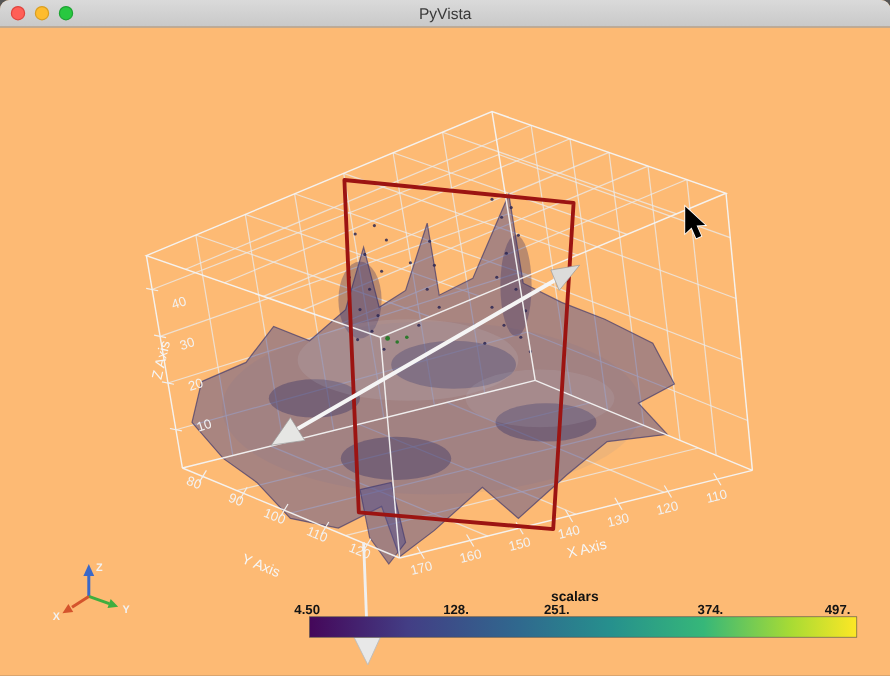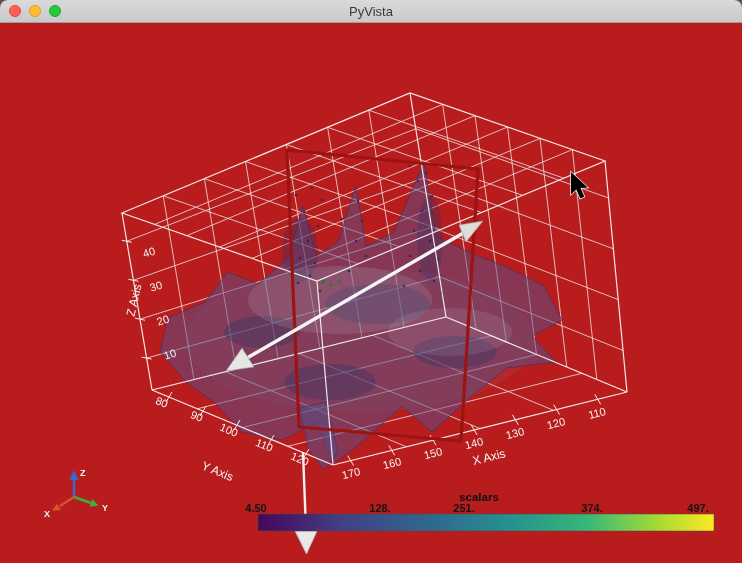--- a/index.html
+++ b/index.html
@@ -1,16 +1,16 @@
 <!DOCTYPE html>
 <html><head>
 <meta charset="utf-8">
 <style>
   html,body{margin:0;padding:0;background:#555;font-family:"Liberation Sans",sans-serif;}
-  .window{position:relative;width:742px;height:563px;background:#b91c1c;overflow:hidden;
+  .window{position:relative;width:742px;height:563px;background:#fdba74;overflow:hidden;
           border-radius:8px 8px 0 0;border-bottom:1px solid #585858;}
   .titlebar{position:absolute;top:0;left:0;width:742px;height:22px;z-index:3;
             background:linear-gradient(#dadada,#c9c9c9);border-bottom:1px solid #9e9e9e;
             display:flex;align-items:center;justify-content:center;}
   .title{font-size:13px;color:#3a3a3a;}
   .traffic{position:absolute;left:9px;top:0;height:22px;display:flex;align-items:center;gap:8px;}
   .tl{width:12px;height:12px;border-radius:50%;box-sizing:border-box;}
   .tl.red{background:#ff5f57;border:1px solid #e0443e;}
   .tl.yellow{background:#febc2e;border:1px solid #d99e22;}
   .tl.green{background:#28c840;border:1px solid #1da333;}

